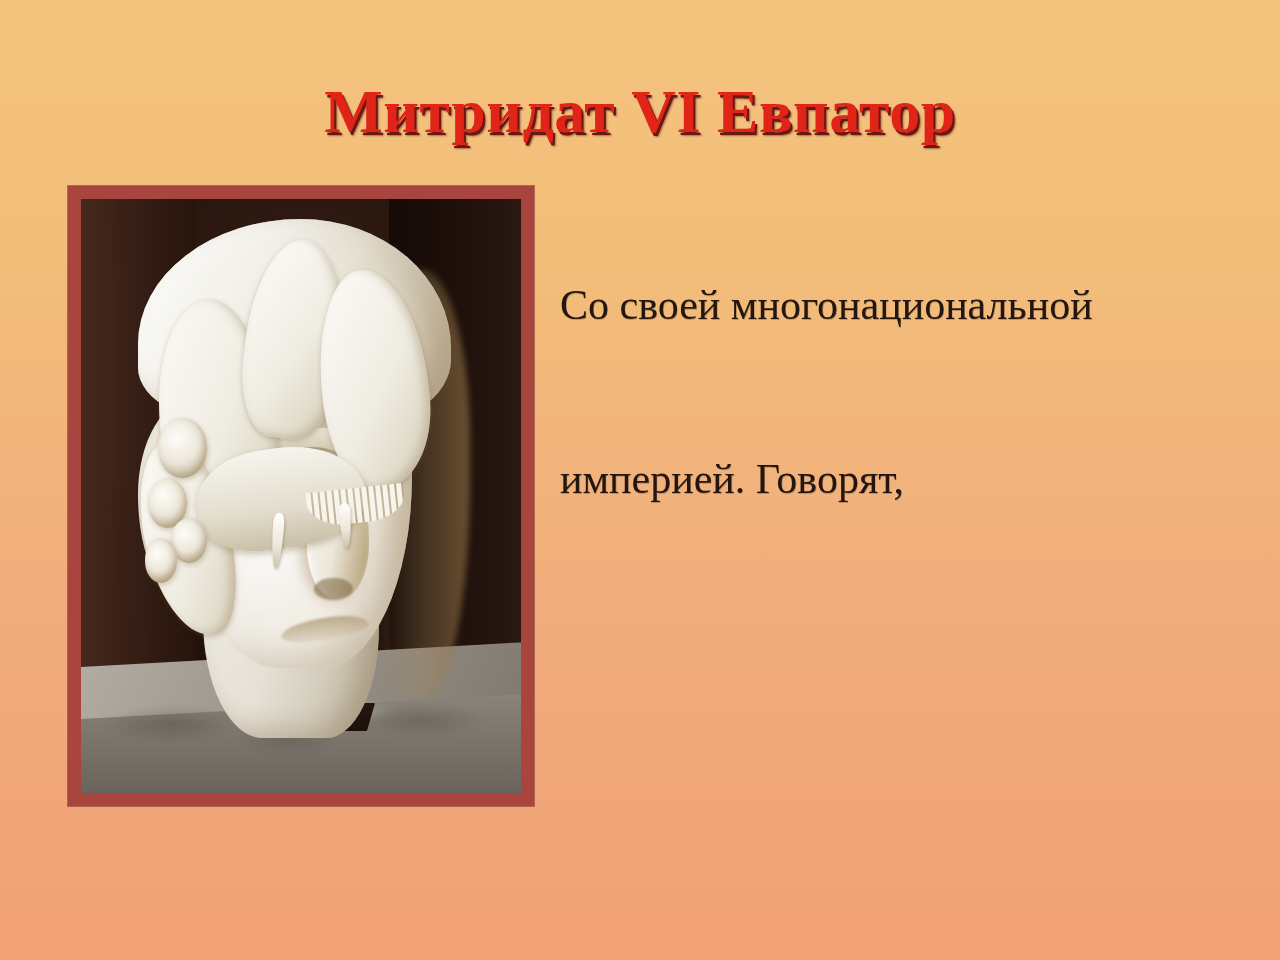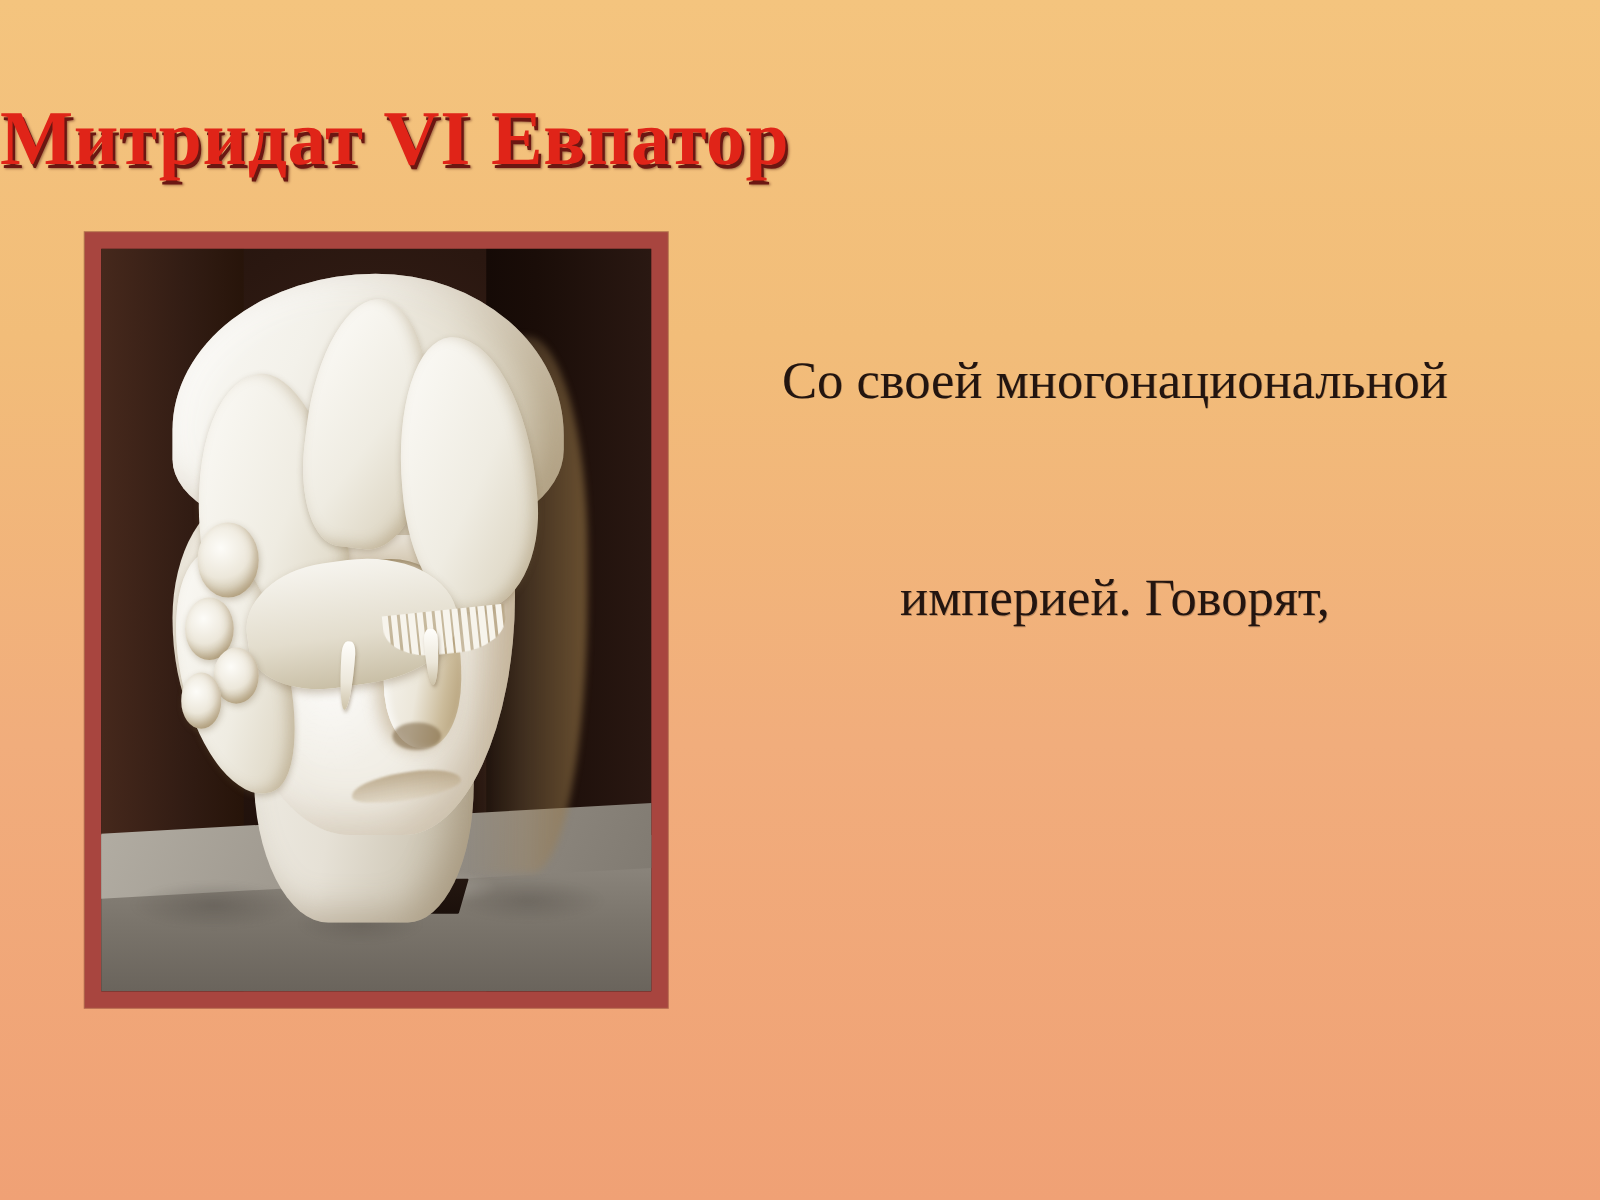--- a/index.html
+++ b/index.html
@@ -21,20 +21,21 @@
     background: linear-gradient(to bottom, #f4c47e 0%, #f2bd79 28%, #f1ad7c 62%, #f0a175 100%);
     overflow: hidden;
   }
 
   
   #title {
     position: absolute;
     left: 0;
     top: 76px;
     width: 1280px;
+    text-align: center;
     font-family: "Liberation Serif", "DejaVu Serif", serif;
     font-weight: bold;
     font-size: 62px;
     line-height: 70px;
     letter-spacing: 0.5px;
     color: #e02418;
     text-shadow: 2px 3px 0 #6b1712, 3px 4px 2px rgba(70,12,8,0.45);
     white-space: nowrap;
   }
 
@@ -333,21 +334,21 @@
   
   #body-text {
     position: absolute;
     left: 560px;
     top: 276px;
     width: 664px;
     font-family: "Liberation Serif", "DejaVu Serif", serif;
     font-size: 42px;
     line-height: 58px;
     color: #231510;
-    text-align: center;
+    text-align: left;
     text-shadow: 0.6px 0.6px 0 rgba(40,22,15,0.25);
   }
 </style>
 </head>
 <body>
 
 <div id="slide">
 
   <div id="title">Митридат VI Евпатор</div>
 

